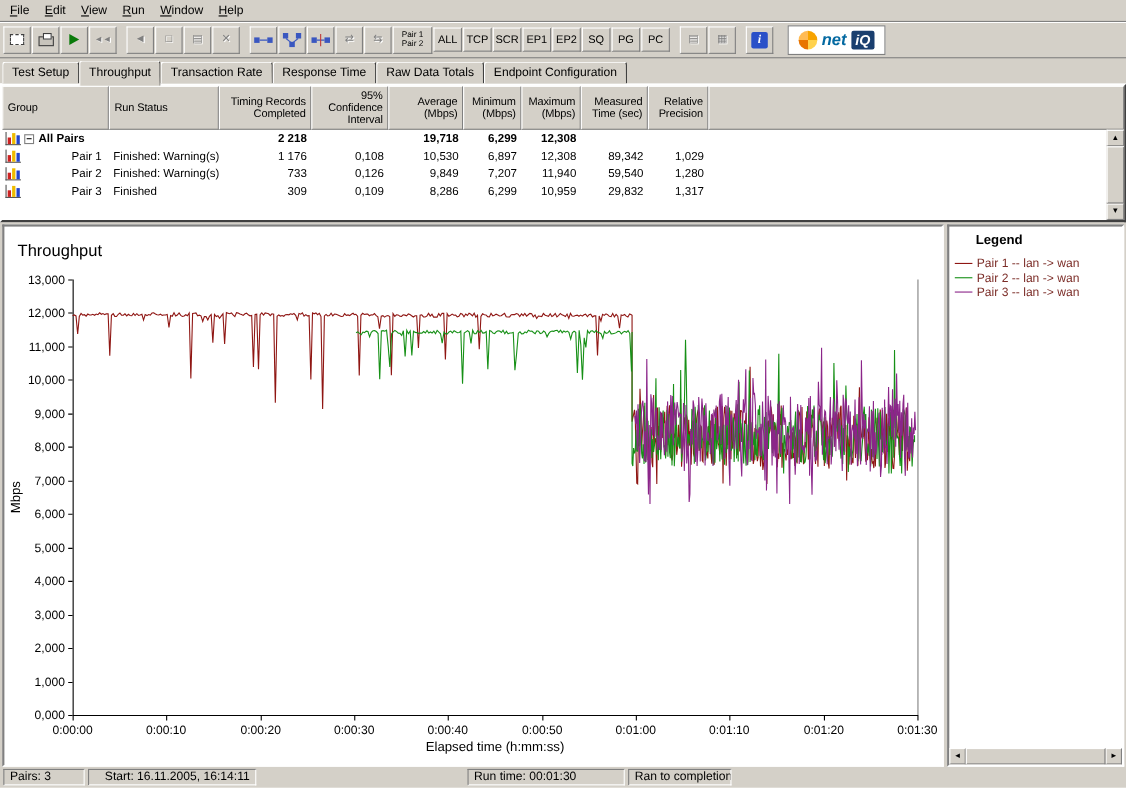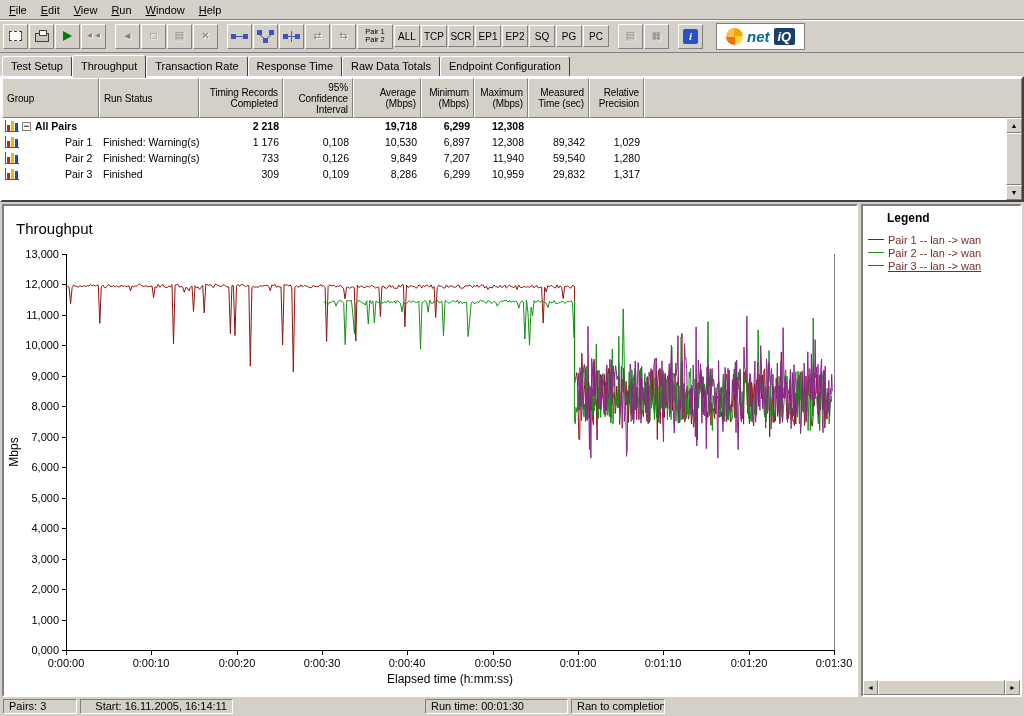--- a/index.html
+++ b/index.html
@@ -416,21 +416,21 @@
         <div class="legend-item">
           <span class="legend-swatch" style="background: rgb(143, 22, 19);"></span>
           <span class="legend-label" style="color: rgb(123, 44, 39);">Pair 1 -- lan -&gt; wan</span>
         </div>
         <div class="legend-item">
           <span class="legend-swatch" style="background: rgb(22, 144, 22);"></span>
           <span class="legend-label" style="color: rgb(123, 44, 39);">Pair 2 -- lan -&gt; wan</span>
         </div>
         <div class="legend-item">
           <span class="legend-swatch" style="background: rgb(139, 37, 137);"></span>
-          <span class="legend-label" style="color: rgb(123, 44, 39); text-decoration: underline;">Pair 3 -- lan -&gt; wan</span>
+          <span class="legend-label" style="color: rgb(123, 44, 39);">Pair 3 -- lan -&gt; wan</span>
         </div>
       </div>
       <div class="hscroll">
         <div class="sb-btn">
             <span>◄</span>
           </div>
         <div class="sb-track">
             <div class="sb-thumb"></div>
           </div>
         <div class="sb-btn">

